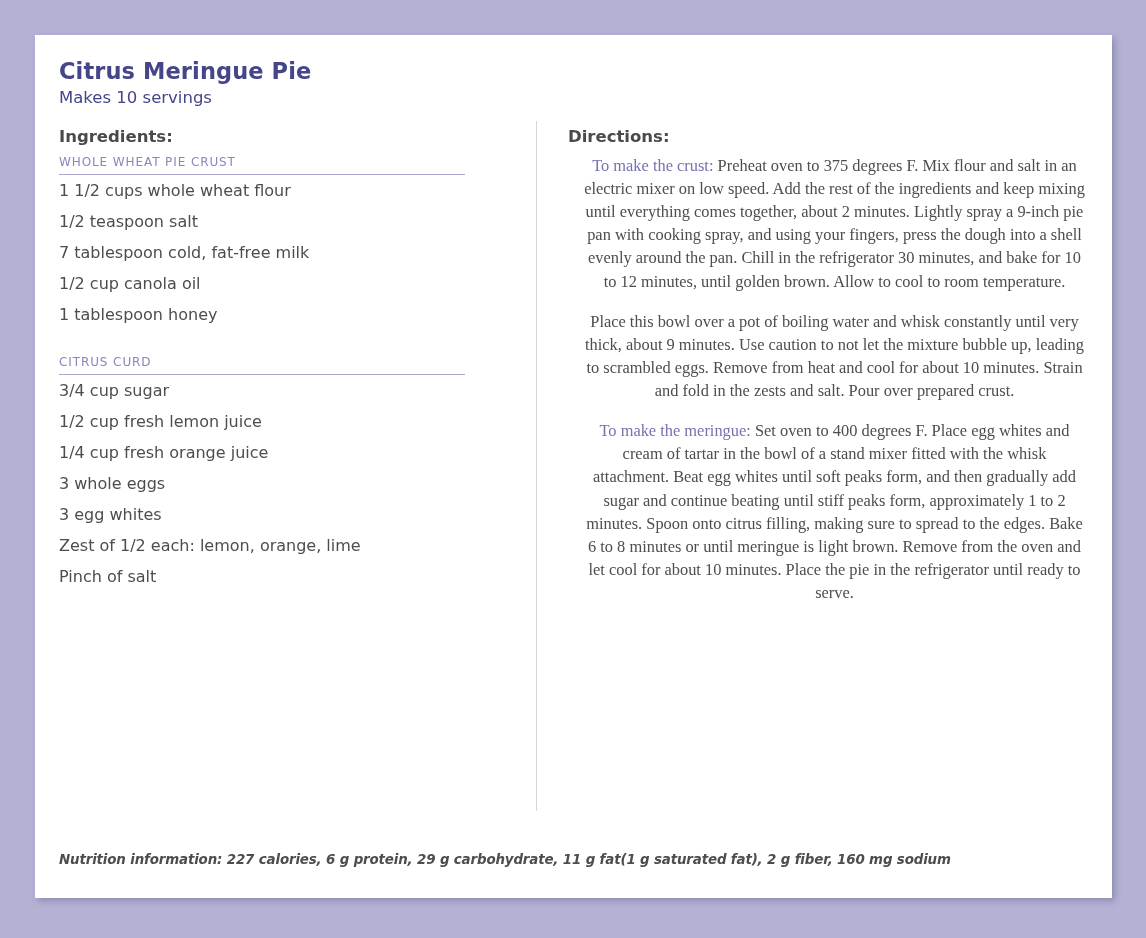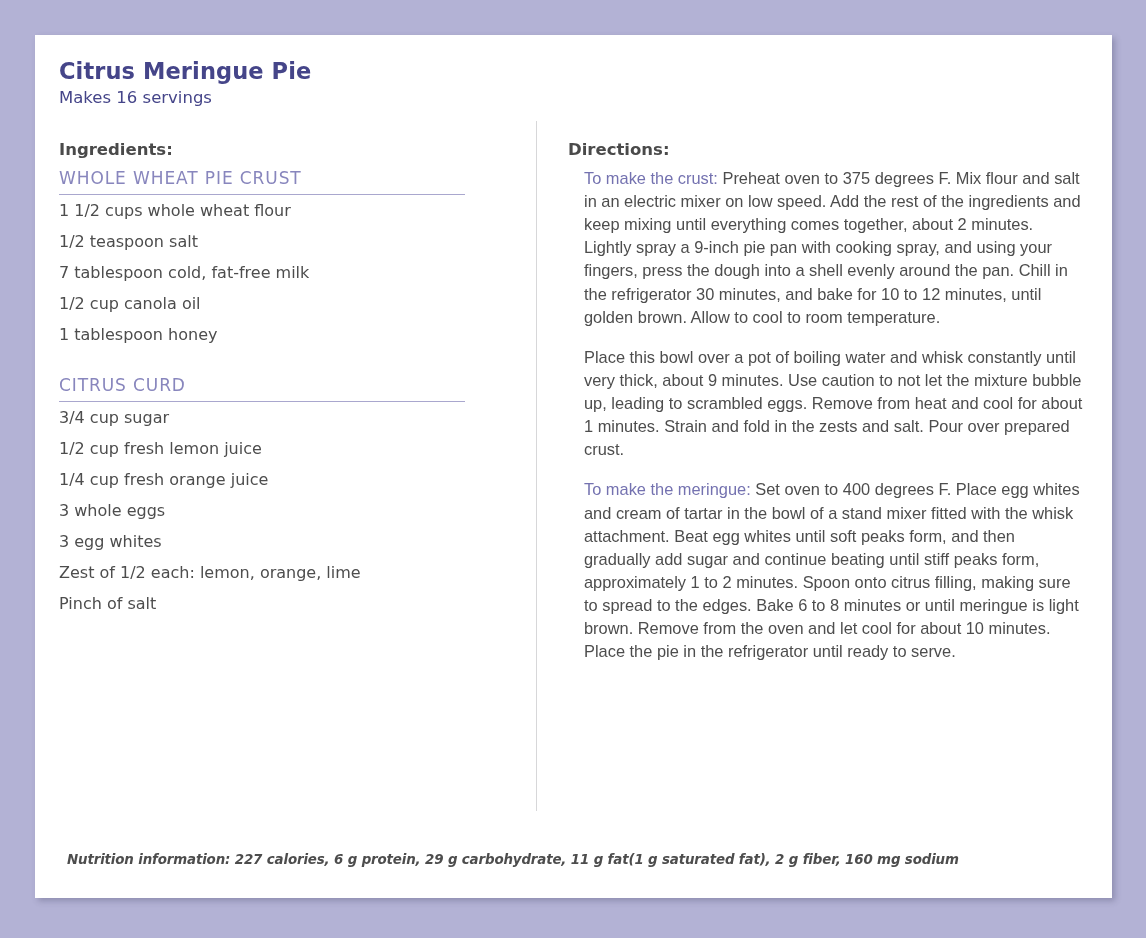--- a/index.html
+++ b/index.html
@@ -75,31 +75,31 @@
     padding-left: 63px;
     padding-right: 27px;
     box-sizing: border-box;
   }
 
   .col-heading {
     font-family: "DejaVu Sans", sans-serif;
     font-size: 16.5px;
     font-weight: bold;
     color: #4a4a4a;
-    margin: 13px 0 7px 0;
+    margin: 0 0 7px 0;
     line-height: 1.3;
   }
 
   
   .ingredient-group {
     margin-bottom: 7px;
   }
   .group-title {
     font-family: "DejaVu Sans", sans-serif;
-    font-size: 17px;
+    font-size: 12px;
     font-weight: normal;
     color: #8886bd;
     letter-spacing: 0.9px;
     line-height: 1.35;
     padding-bottom: 4px;
     margin: 0 0 0 0;
     border-bottom: 1.6px solid #a9a7ce;
     width: 406px;
     box-sizing: border-box;
   }
@@ -116,36 +116,37 @@
     padding: 8px 0 7px 0;
   }
 
   .group-spacer {
     height: 17px;
   }
 
   
   .direction-block {
     margin: 0 0 17px 16px;
-    font-family: Liberation Sans, sans-serif;
+    font-family: Liberation Serif, serif;
     font-size: 16.4px;
     color: #4d4d4d;
     line-height: 1.41;
+    text-align: center;
   }
   .direction-block:last-child {
     margin-bottom: 0;
   }
   .direction-lead {
     color: #7472b0;
   }
 
   
   .card-footer {
     position: absolute;
-    left: 8px;
+    left: 0;
     bottom: 0;
     width: 100%;
     padding: 0 0 30px 24px;
     box-sizing: border-box;
   }
   .nutrition-line {
     font-family: "DejaVu Sans", sans-serif;
     font-size: 13.4px;
     font-weight: bold;
     font-style: italic;
@@ -155,21 +156,21 @@
     margin: 0;
   }
 </style>
 </head>
 <body>
 
 <div class="recipe-card">
 
   <div class="card-header">
     <h1 class="recipe-title">Citrus Meringue Pie</h1>
-    <div class="recipe-yield">Makes 16 servings</div>
+    <div class="recipe-yield">Makes 10 servings</div>
   </div>
 
   <div class="card-body">
 
     <div class="col-divider"></div>
 
     <div class="col-ingredients">
       <div class="col-heading">Ingredients:</div>
       <div id="ingredient-groups">
           <div class="ingredient-group">
@@ -196,21 +197,21 @@
             </ul>
           </div>
           <div class="group-spacer"></div>
         </div>
     </div>
 
     <div class="col-directions">
       <div class="col-heading">Directions:</div>
       <div id="direction-blocks">
           <p class="direction-block"><span class="direction-lead">To make the crust:</span><span class="direction-text"> Preheat oven to 375 degrees F. Mix flour and salt in an electric mixer on low speed. Add the rest of the ingredients and keep mixing until everything comes together, about 2 minutes. Lightly spray a 9-inch pie pan with cooking spray, and using your fingers, press the dough into a shell evenly around the pan. Chill in the refrigerator 30 minutes, and bake for 10 to 12 minutes, until golden brown. Allow to cool to room temperature.</span></p>
-          <p class="direction-block"><span class="direction-text">Place this bowl over a pot of boiling water and whisk constantly until very thick, about 9 minutes. Use caution to not let the mixture bubble up, leading to scrambled eggs. Remove from heat and cool for about 1 minutes. Strain and fold in the zests and salt. Pour over prepared crust.</span></p>
+          <p class="direction-block"><span class="direction-text">Place this bowl over a pot of boiling water and whisk constantly until very thick, about 9 minutes. Use caution to not let the mixture bubble up, leading to scrambled eggs. Remove from heat and cool for about 10 minutes. Strain and fold in the zests and salt. Pour over prepared crust.</span></p>
           <p class="direction-block"><span class="direction-lead">To make the meringue:</span><span class="direction-text"> Set oven to 400 degrees F. Place egg whites and cream of tartar in the bowl of a stand mixer fitted with the whisk attachment. Beat egg whites until soft peaks form, and then gradually add sugar and continue beating until stiff peaks form, approximately 1 to 2 minutes. Spoon onto citrus filling, making sure to spread to the edges. Bake 6 to 8 minutes or until meringue is light brown. Remove from the oven and let cool for about 10 minutes. Place the pie in the refrigerator until ready to serve.</span></p>
         </div>
     </div>
 
   </div>
 
   <div class="card-footer">
     <p class="nutrition-line">Nutrition information: 227 calories, 6 g protein, 29 g carbohydrate, 11 g fat(1 g saturated fat), 2 g fiber, 160 mg sodium</p>
   </div>
 

